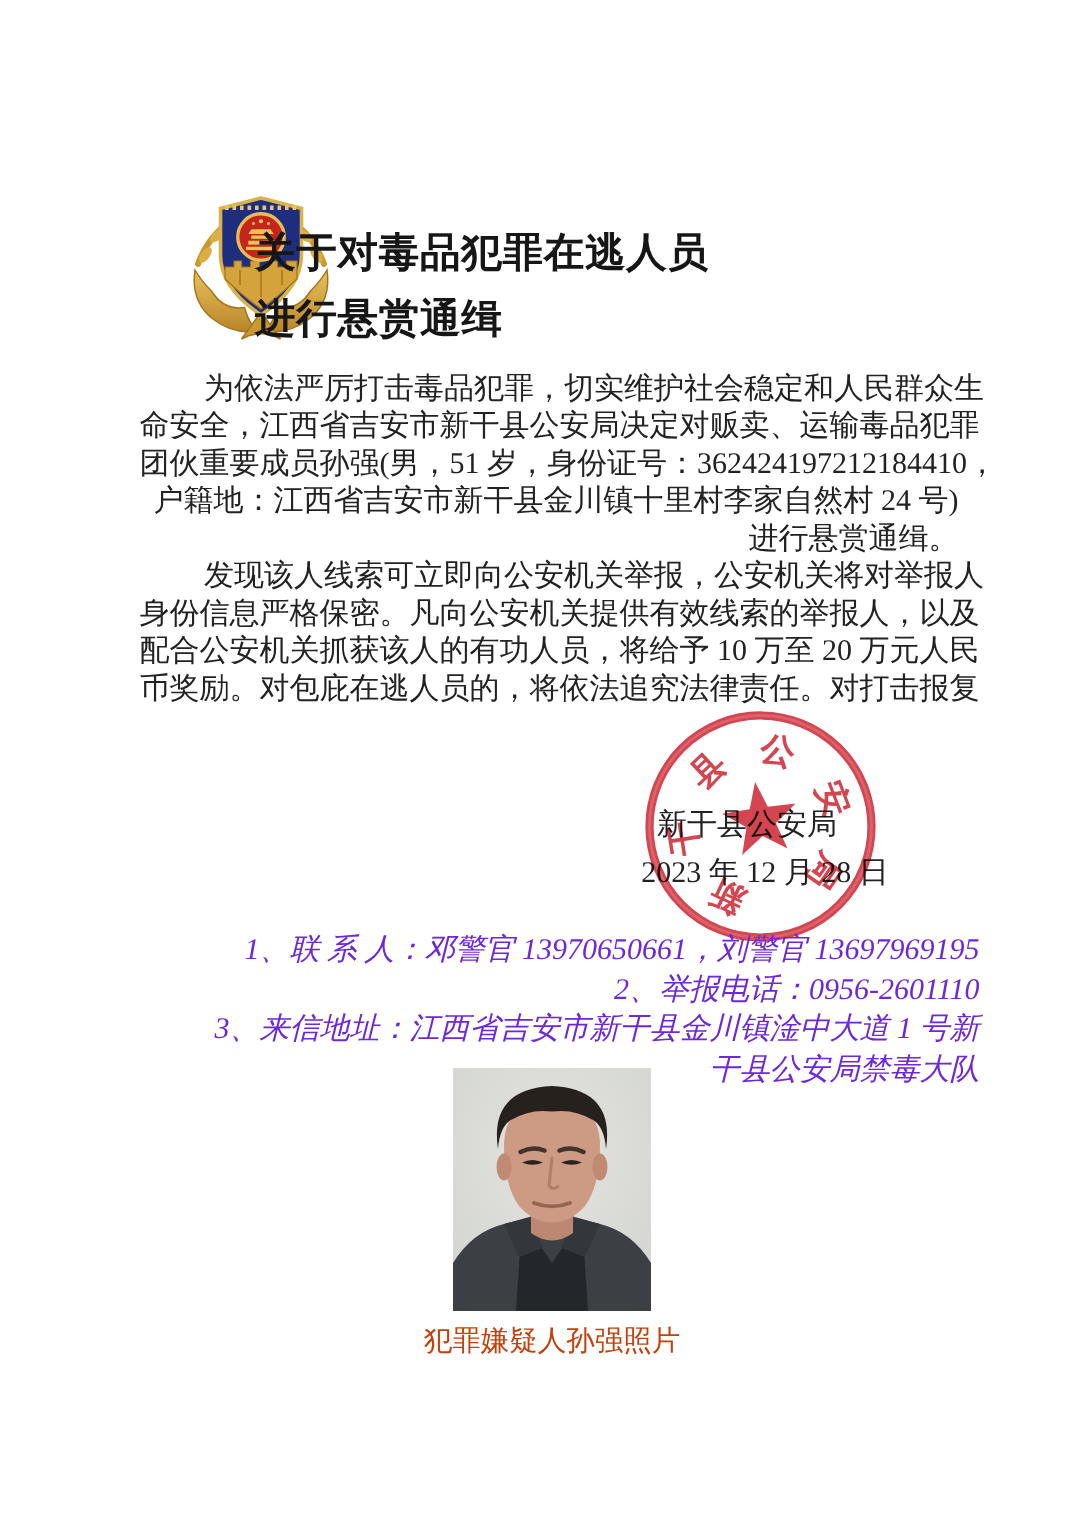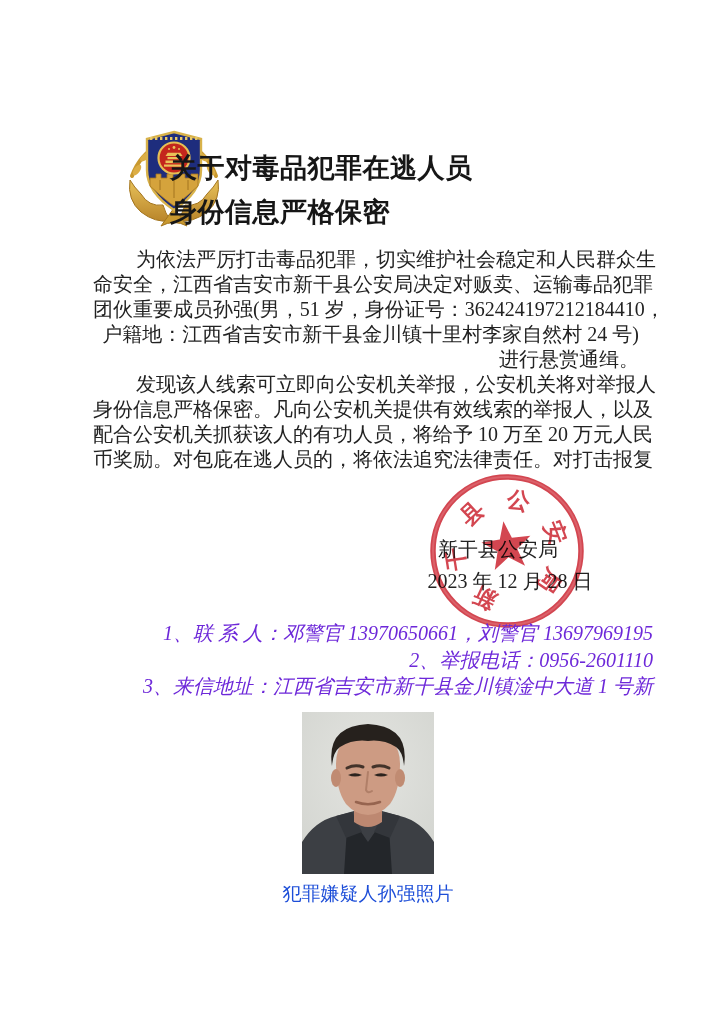--- a/index.html
+++ b/index.html
@@ -34,21 +34,21 @@
     font-family:"Liberation Serif","DejaVu Serif",serif;font-weight:bold;
   }
   .contacts{
     position:absolute;left:93px;top:620px;width:560px;
     font-size:20px;line-height:26.5px;color:#6d28d9;font-style:italic;
   }
   .contacts .num{padding-left:30px;}
   .photo{position:absolute;left:302px;top:712px;width:132px;height:162px;}
   .caption{
     position:absolute;left:240px;top:881px;width:256px;text-align:center;
-    font-size:19px;color:#1d4ed8;white-space:nowrap;
+    font-size:19px;color:#c2410c;white-space:nowrap;
   }
 </style>
 </head>
 <body>
 
 <div class="page">
 
   <svg class="emblem" viewBox="0 0 100 104" aria-hidden="true">
     <defs>
       <linearGradient id="gold" x1="0" y1="0" x2="0" y2="1">
@@ -88,21 +88,21 @@
       <circle cx="55" cy="23" r="1" fill="#eac258"></circle>
       <path d="M41.5,30 h17 l-2.2,-3.2 h-12.6 Z" fill="#eac258"></path>
       <rect x="43.5" y="31" width="13" height="2.2" fill="#eac258"></rect>
       <rect x="41.5" y="34.5" width="17" height="2.6" fill="#eac258"></rect>
       <rect x="40" y="38.5" width="20" height="2.2" fill="#eac258"></rect>
     </g>
   </svg>
 
   <div class="title">
     <div>关于对毒品犯罪在逃人员</div>
-    <div>身份信息严格保密</div>
+    <div>进行悬赏通缉</div>
   </div>
 
   <div class="body-text">
     <div class="ln indent">为依法严厉打击毒品犯罪，切实维护社会稳定和人民群众生</div>
     <div class="ln">命安全，江西省吉安市新干县公安局决定对贩卖、运输毒品犯罪</div>
     <div class="ln">团伙重要成员孙强(男，51 岁，身份证号：362424197212184410，</div>
     <div class="ln">户籍地：江西省吉安市新干县金川镇十里村李家自然村 24 号)</div>
     <div class="ln">进行悬赏通缉。</div>
     <div class="ln indent">发现该人线索可立即向公安机关举报，公安机关将对举报人</div>
     <div class="ln">身份信息严格保密。凡向公安机关提供有效线索的举报人，以及</div>
@@ -124,20 +124,21 @@
       <text x="80" y="36" transform="rotate(13,80,80)">公</text>
       <text x="80" y="36" transform="rotate(69,80,80)">安</text>
       <text x="80" y="36" transform="rotate(125,80,80)">局</text>
     </g>
   </svg>
 
   <div class="contacts">
     <div class="ln num">1、联 系 人：邓警官 13970650661，刘警官 13697969195</div>
     <div class="ln num">2、举报电话：0956-2601110</div>
     <div class="ln num">3、来信地址：江西省吉安市新干县金川镇淦中大道 1 号新</div>
+    <div class="ln">干县公安局禁毒大队</div>
   </div>
 
   <svg class="photo" viewBox="0 0 132 162" aria-hidden="true">
     <defs>
       <radialGradient id="pbg" cx="0.5" cy="0.35" r="0.9">
         <stop offset="0" stop-color="#e3e4e0"></stop>
         <stop offset="1" stop-color="#cfd1cc"></stop>
       </radialGradient>
     </defs>
     <rect x="0" y="0" width="132" height="162" fill="url(#pbg)"></rect>

